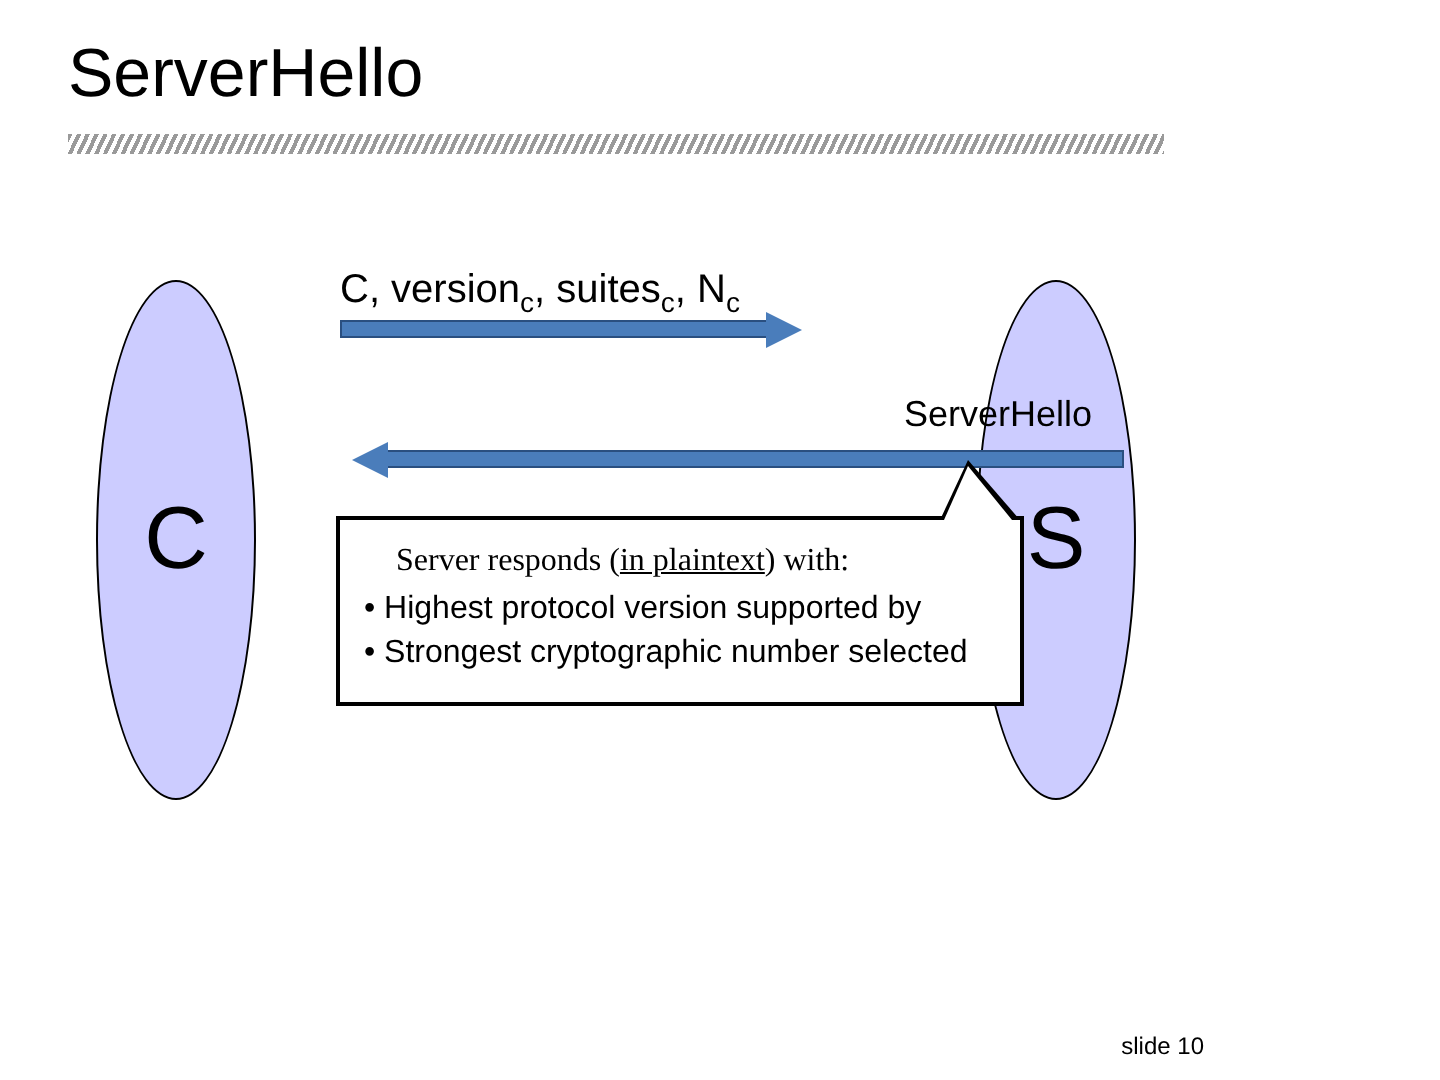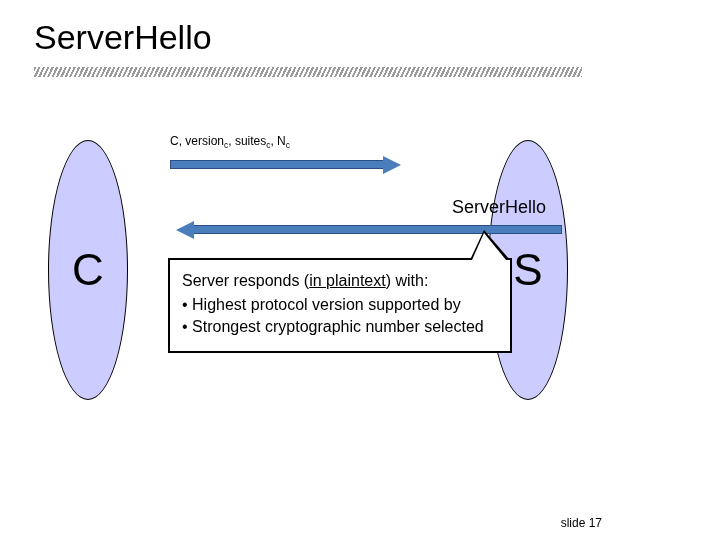--- a/index.html
+++ b/index.html
@@ -47,21 +47,21 @@
     align-items: center;
     justify-content: center;
     font-size: 44px;
     font-weight: 400;
     font-family: "Trebuchet MS", Verdana, sans-serif;
   }
   .client { left: 48px;  top: 20px; }
   .server { right: 48px; top: 20px; }
   .ptext {
     position: absolute;
-    font-size: 12px;
+    font-size: 20px;
     font-family: "Trebuchet MS", Tahoma, sans-serif;
     white-space: nowrap;
   }
   sub { font-size: 0.7em; vertical-align: sub; }
   .arrowbar {
     position: absolute;
     height: 9px;
     background: #4a7dbb;
     border: 1px solid #2a4f80;
   }
@@ -90,21 +90,21 @@
     left: 168px; top: 138px;
     width: 344px;
     border: 2px solid #000;
     background: #fff;
     padding: 10px 12px 12px;
     font-size: 16px;
     line-height: 1.35;
     font-family: "Trebuchet MS", Tahoma, sans-serif;
     z-index: 5;
   }
-  .callout .lead { margin: 0 0 2px 0; }
+  .callout .lead { margin: 0 0 2px 16px; font-family: Liberation Serif, serif; }
   .callout .lead .u { text-decoration: underline; }
   .callout ul {
     list-style: none;
     margin: 0; padding: 0;
   }
   .callout li {
     text-indent: -0.9em;
     padding-left: 0.9em;
     margin: 0 0 1px 0;
   }
@@ -180,14 +180,14 @@
         <li>
           <span>Strongest cryptographic number selected</span><br>
         </li>
       </ul>
     </div>
 
     <div class="tail tail-fill"></div>
 
   </div>
 
-  <div class="slide-num">slide 17</div>
+  <div class="slide-num">slide 10</div>
 </div>
 
 </body></html>

